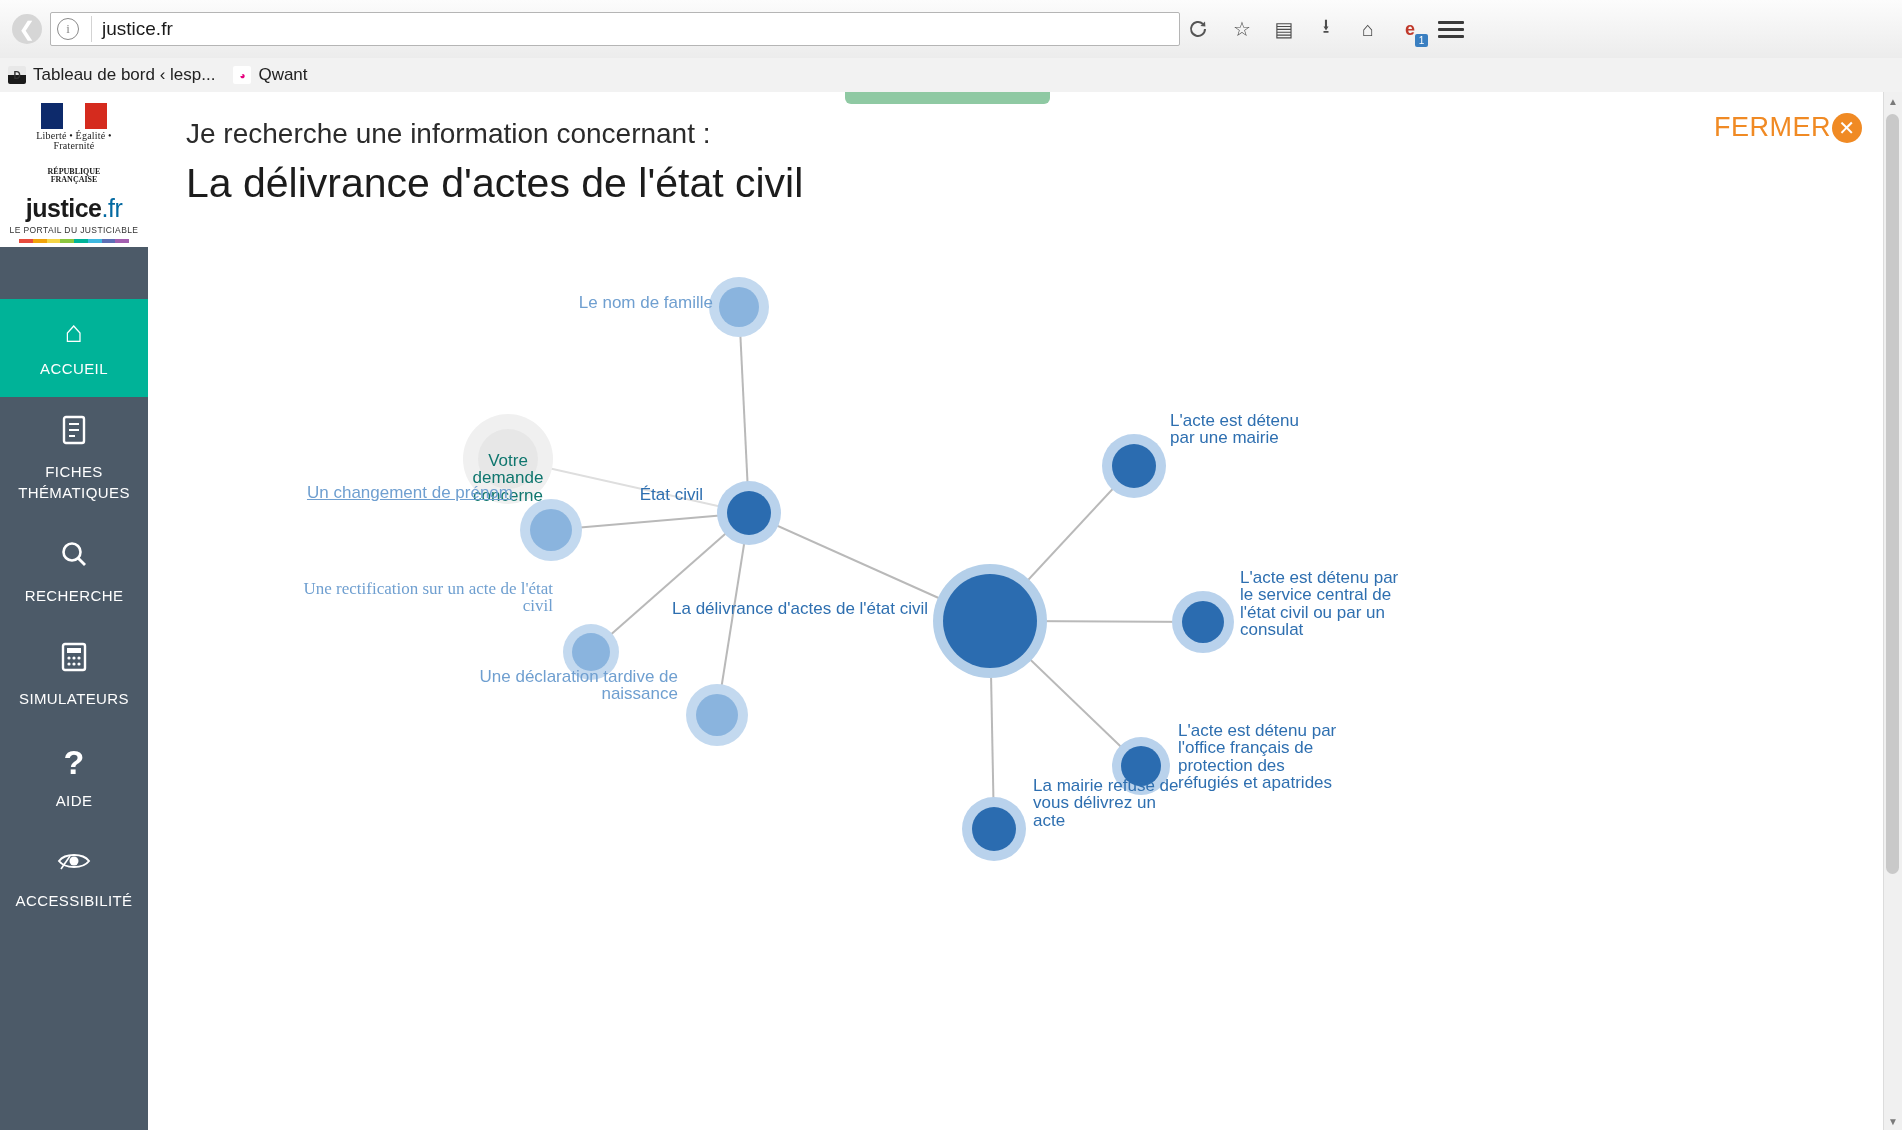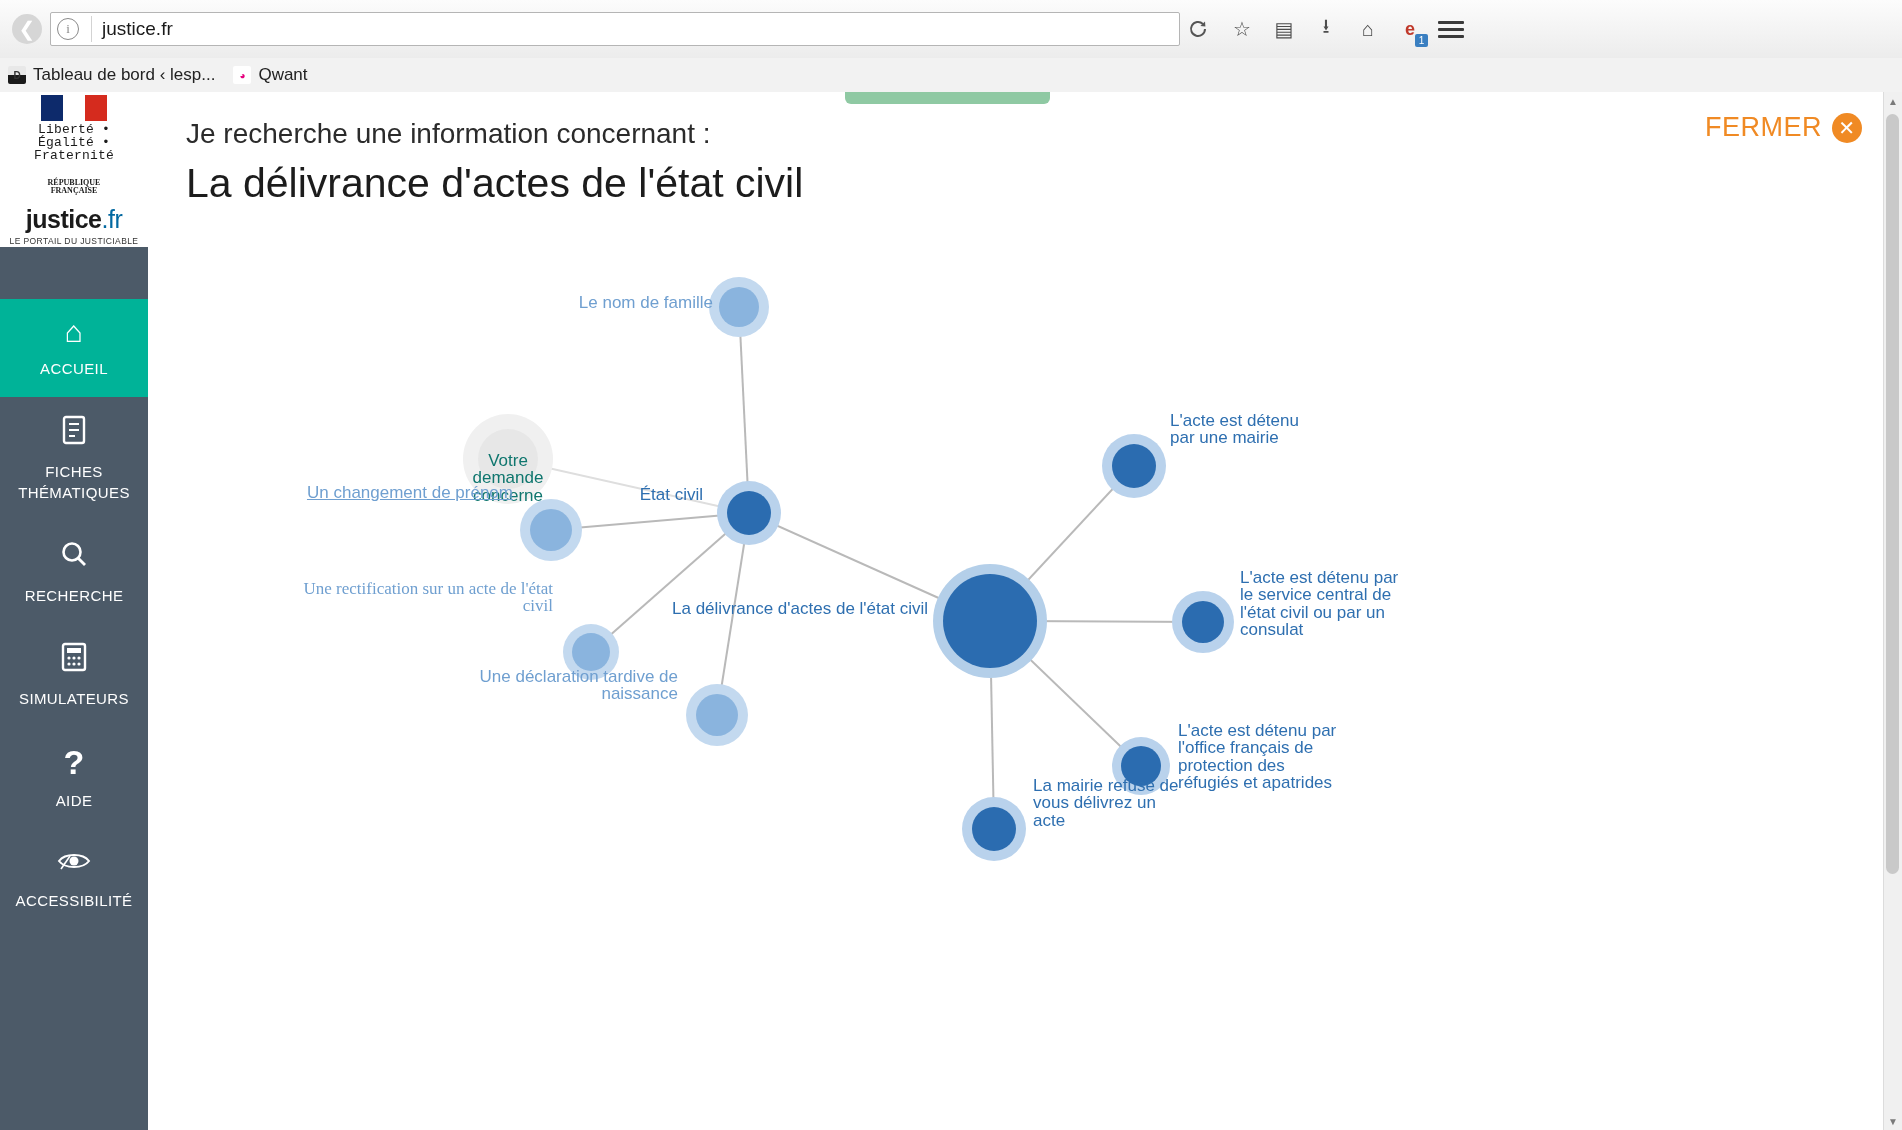--- a/index.html
+++ b/index.html
@@ -205,24 +205,24 @@
     display: flex;
     height: 26px;
     width: 66px;
     margin: 0 auto;
   }
   .marianne .flag span { flex: 1; }
   .fl-b { background: #0d2a6b; }
   .fl-w { background: #ffffff; }
   .fl-r { background: #d52b1e; }
   .devise {
-    font-size: 13px;
+    font-size: 10px;
     color: #1b1b1b;
     margin-top: 2px;
-    font-family: Liberation Mono, monospace;
+    font-family: Liberation Serif, serif;
     letter-spacing: .2px;
   }
   .rep-fr {
     font-size: 8px;
     color: #1b1b1b;
     font-weight: bold;
     margin-top: 17px;
     font-family: "Liberation Serif", serif;
   }
   .justice-wordmark {
@@ -281,21 +281,21 @@
     height: 26px;
     background: #8fc9a3;
     border-radius: 0 0 6px 6px;
   }
   .close-link {
     position: absolute;
     top: 20px;
     right: 40px;
     display: flex;
     align-items: center;
-    gap: 10px;
+    gap: 1px;
     color: #f08a24;
     font-size: 27px;
     letter-spacing: .5px;
     justify-content: flex-end;
   }
   .close-x {
     width: 30px; height: 30px;
     border-radius: 50%;
     background: #f08a24;
     color: #ffffff;

